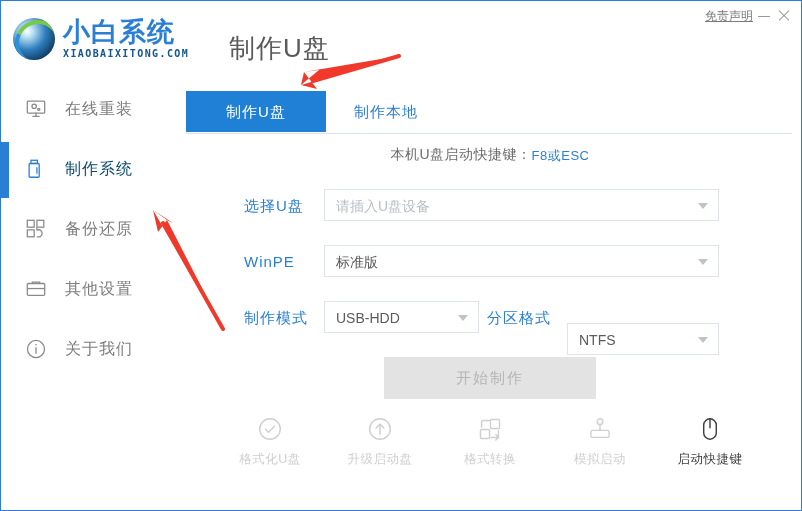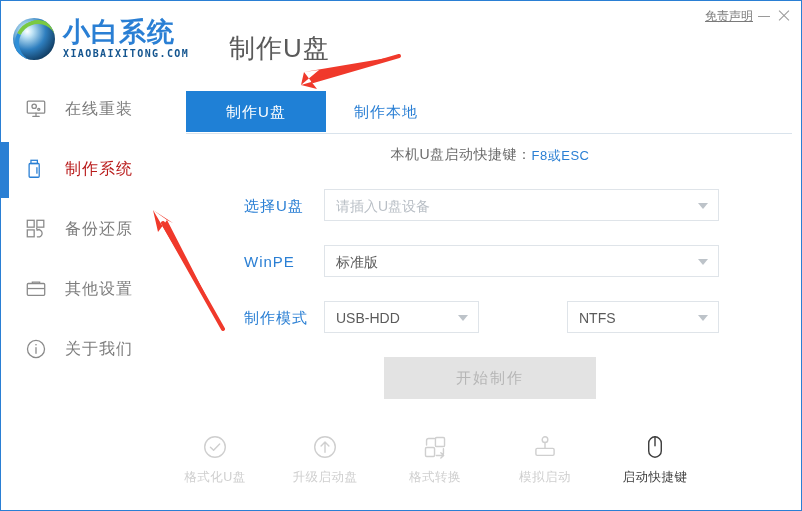--- a/index.html
+++ b/index.html
@@ -92,21 +92,21 @@
   .side-item{
     position:relative;height:60px;display:flex;align-items:center;
     padding-left:24px;cursor:pointer;color:#7d7d7d;
   }
   .side-item .ico{
     width:22px;height:22px;display:block;flex:0 0 22px;
   }
   .side-label{
     margin-left:18px;font-size:16px;letter-spacing:1px;
   }
-  .side-item.active{color:#b91c1c;}
+  .side-item.active{color:#0c4a6e;}
   .side-item.active .rail{
     position:absolute;left:0;top:3px;width:8px;height:56px;background:#2a7fd4;
   }
 
   
   .content{
     position:absolute;left:178px;top:78px;width:622px;height:431px;background:#fff;
   }
   .tabs{
     position:absolute;left:7px;top:12px;width:606px;height:42px;
@@ -144,32 +144,32 @@
   .caret{
     position:absolute;right:10px;top:13px;
     width:0;height:0;border-left:5px solid transparent;border-right:5px solid transparent;
     border-top:6px solid #bdc3c9;
   }
   .f-select.short{width:155px;padding-left:28px;}
   .f-label2{
     position:absolute;left:308px;top:0;width:70px;height:34px;line-height:34px;
     font-size:15px;color:#2a7fd4;letter-spacing:1px;
   }
-  .f-select.short2{left:388px;width:152px;}
+  .f-select.short2{left:388px;width:152px;margin-top:22px;}
 
   .start-btn{
     position:absolute;left:205px;top:278px;width:212px;height:42px;
     background:#e3e3e3;color:#b6b6b6;border:none;
     font-size:15px;letter-spacing:2px;cursor:default;
     font-family:"Liberation Sans","DejaVu Sans",sans-serif;
   }
 
   .bottom-bar{
-    position:absolute;left:0;top:352px;width:622px;height:70px;
-    display:flex;gap:38px;
+    position:absolute;left:0;top:334px;width:622px;height:70px;
+    display:flex;justify-content:center;gap:38px;
   }
   .bt{
     width:72px;display:flex;flex-direction:column;align-items:center;cursor:pointer;
     color:#cfcfcf;
   }
   .bt .bico{height:32px;display:flex;align-items:center;justify-content:center;}
   .bt .bl{font-size:12.5px;margin-top:6px;letter-spacing:.5px;white-space:nowrap;}
   .bt.on{color:#3d3d3d;}
 
   
@@ -288,20 +288,21 @@
           <span class="caret"></span>
         </div>
       </div>
 
       <div class="row">
         <div class="f-label">制作模式</div>
         <div class="f-select short">
           <span class="val">USB-HDD</span>
           <span class="caret"></span>
         </div>
+        <div class="f-label2">分区格式</div>
         <div class="f-select short2">
           <span class="val">NTFS</span>
           <span class="caret"></span>
         </div>
       </div>
     </div>
 
     <button class="start-btn" disabled="">开始制作</button>
 
     <div class="bottom-bar">

